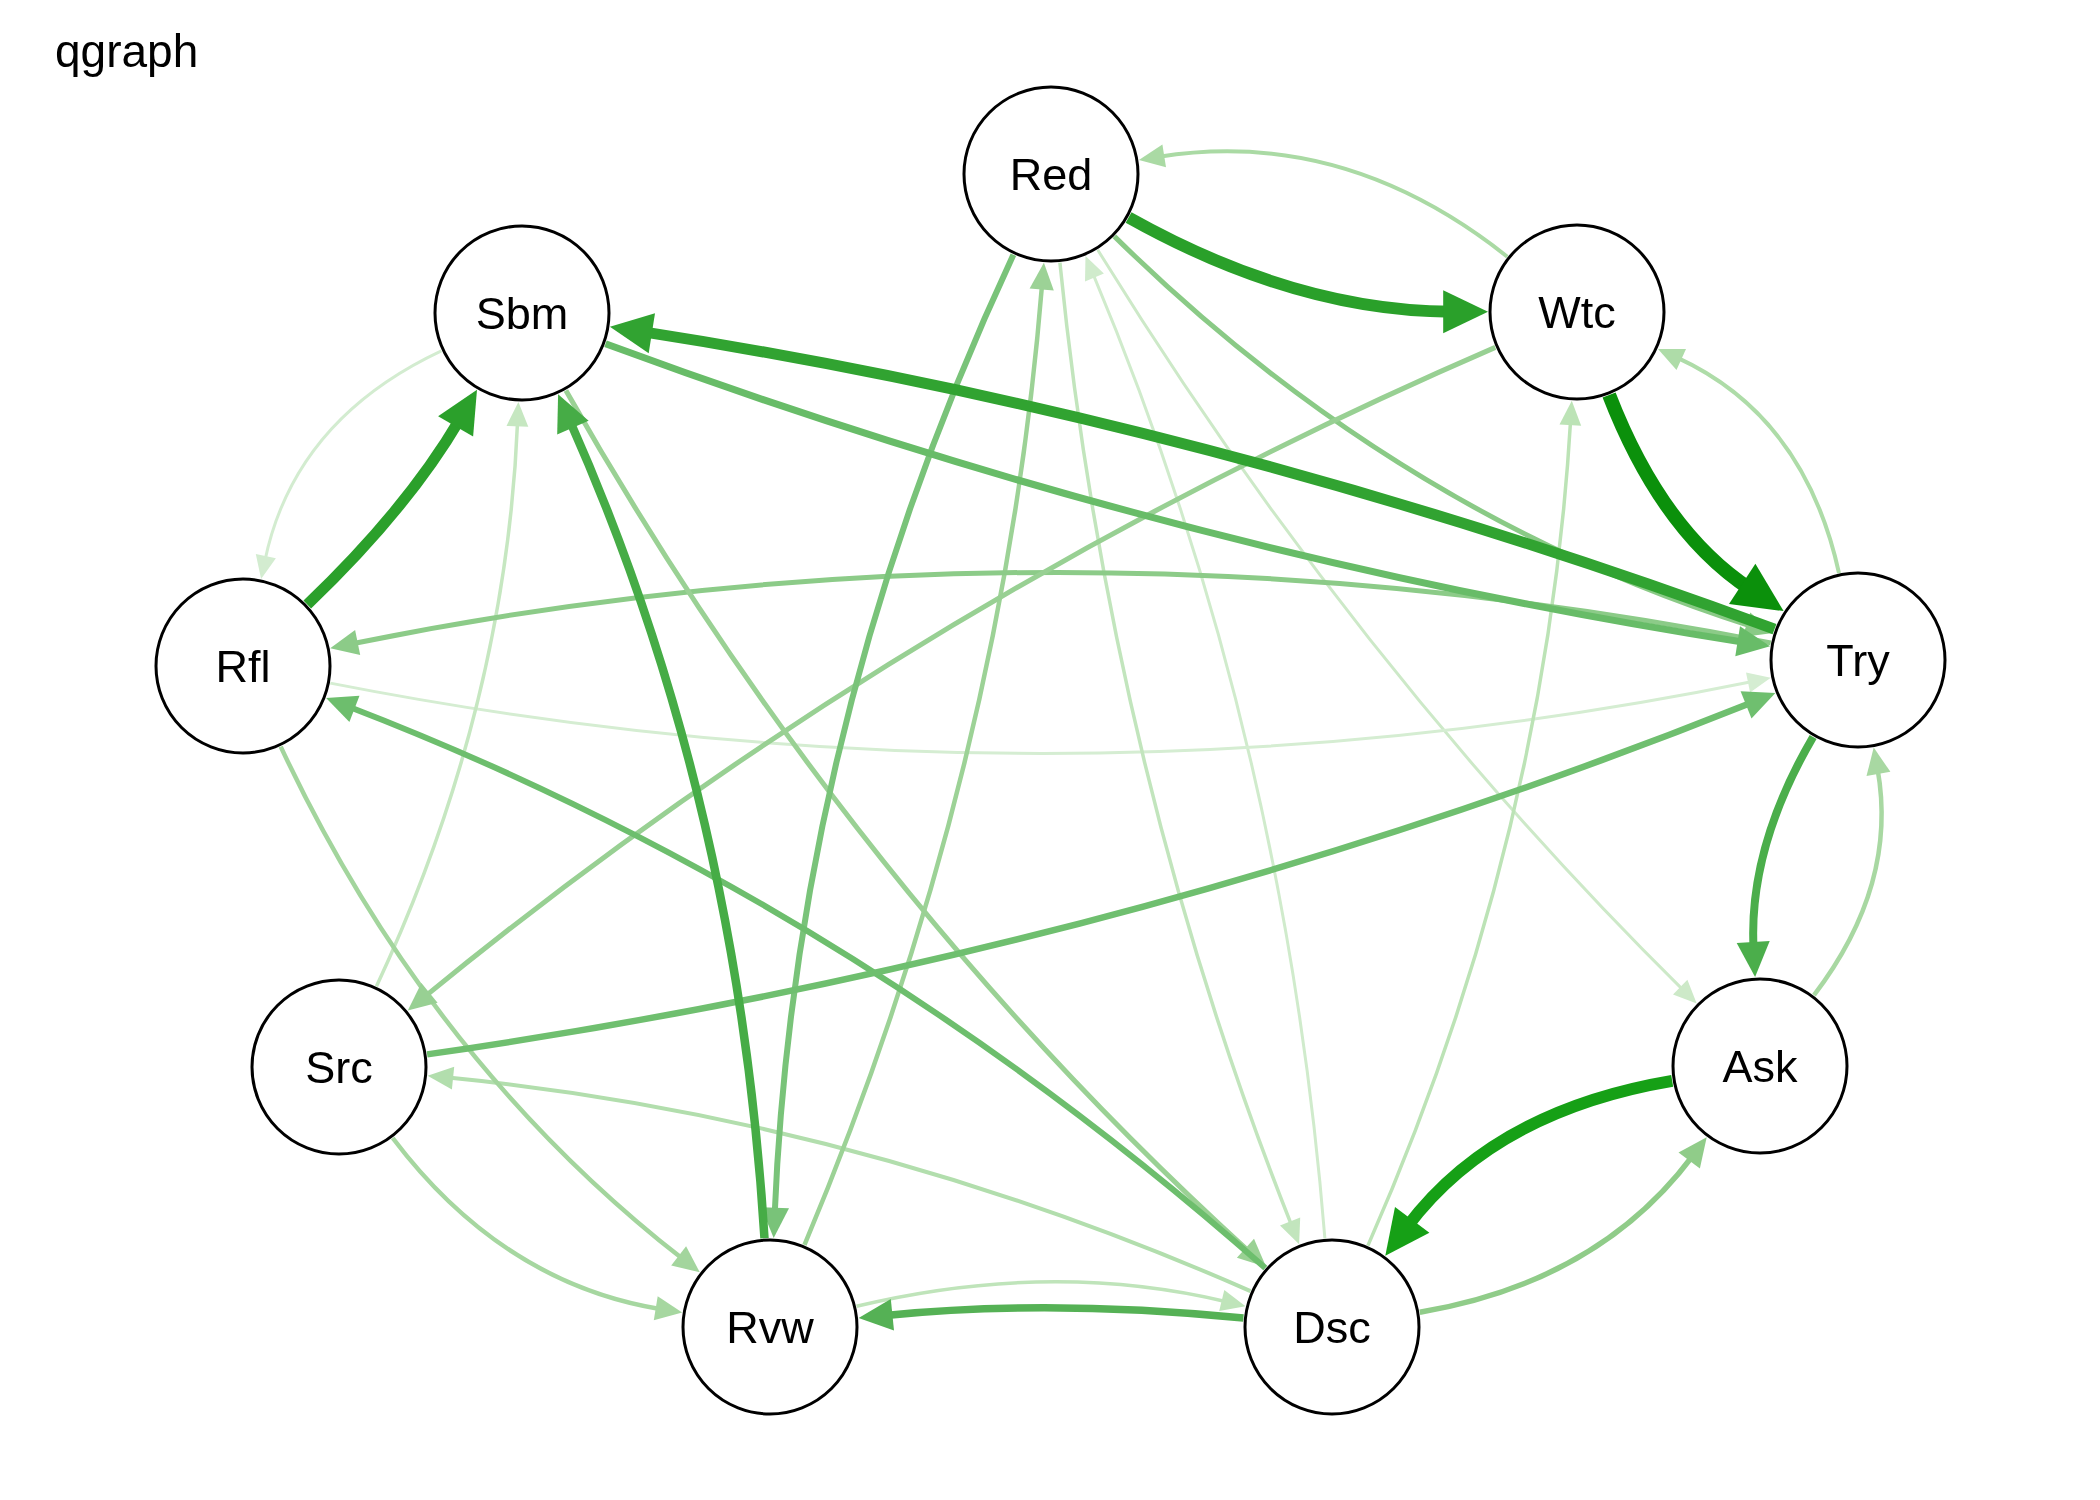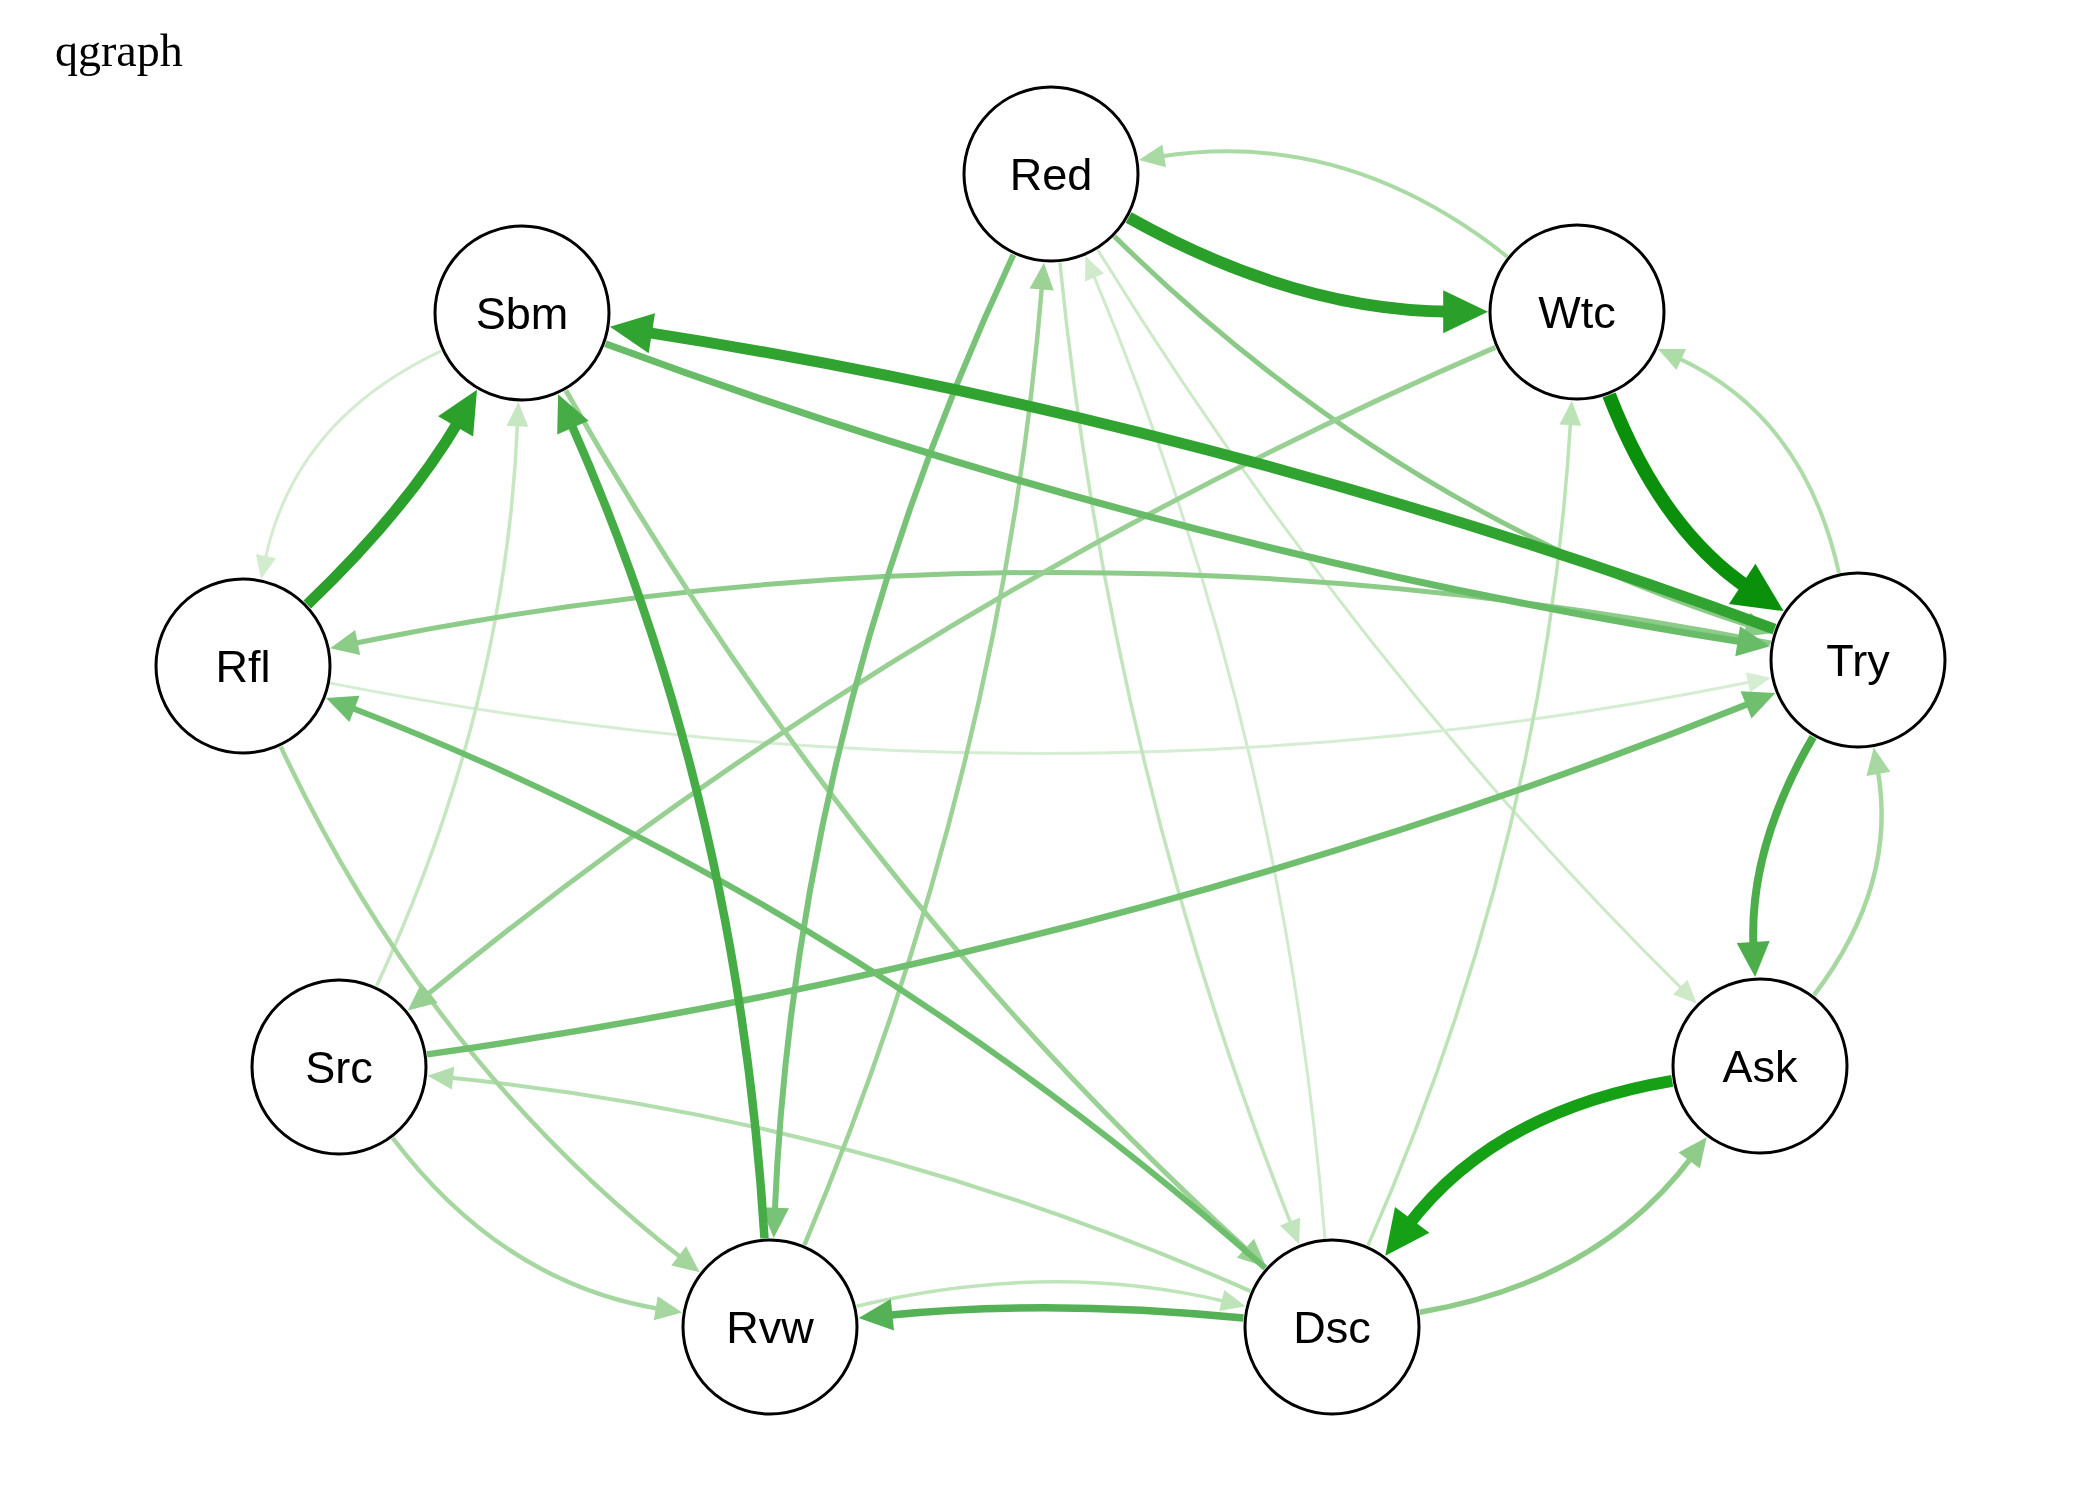--- a/index.html
+++ b/index.html
@@ -10,21 +10,21 @@
     height: 1500px;
     overflow: hidden;
     font-family: "Liberation Sans", sans-serif;
   }
   #plot-title {
     position: absolute;
     left: 55px;
     top: 24px;
     font-size: 46px;
     color: #000000;
-    font-family: Liberation Serif, serif;
+    font-family: Liberation Sans, sans-serif;
   }
   #graph-svg {
     position: absolute;
     left: 0;
     top: 0;
   }
   .node-label {
     font-family: "Liberation Sans", sans-serif;
     pointer-events: none;
   }

